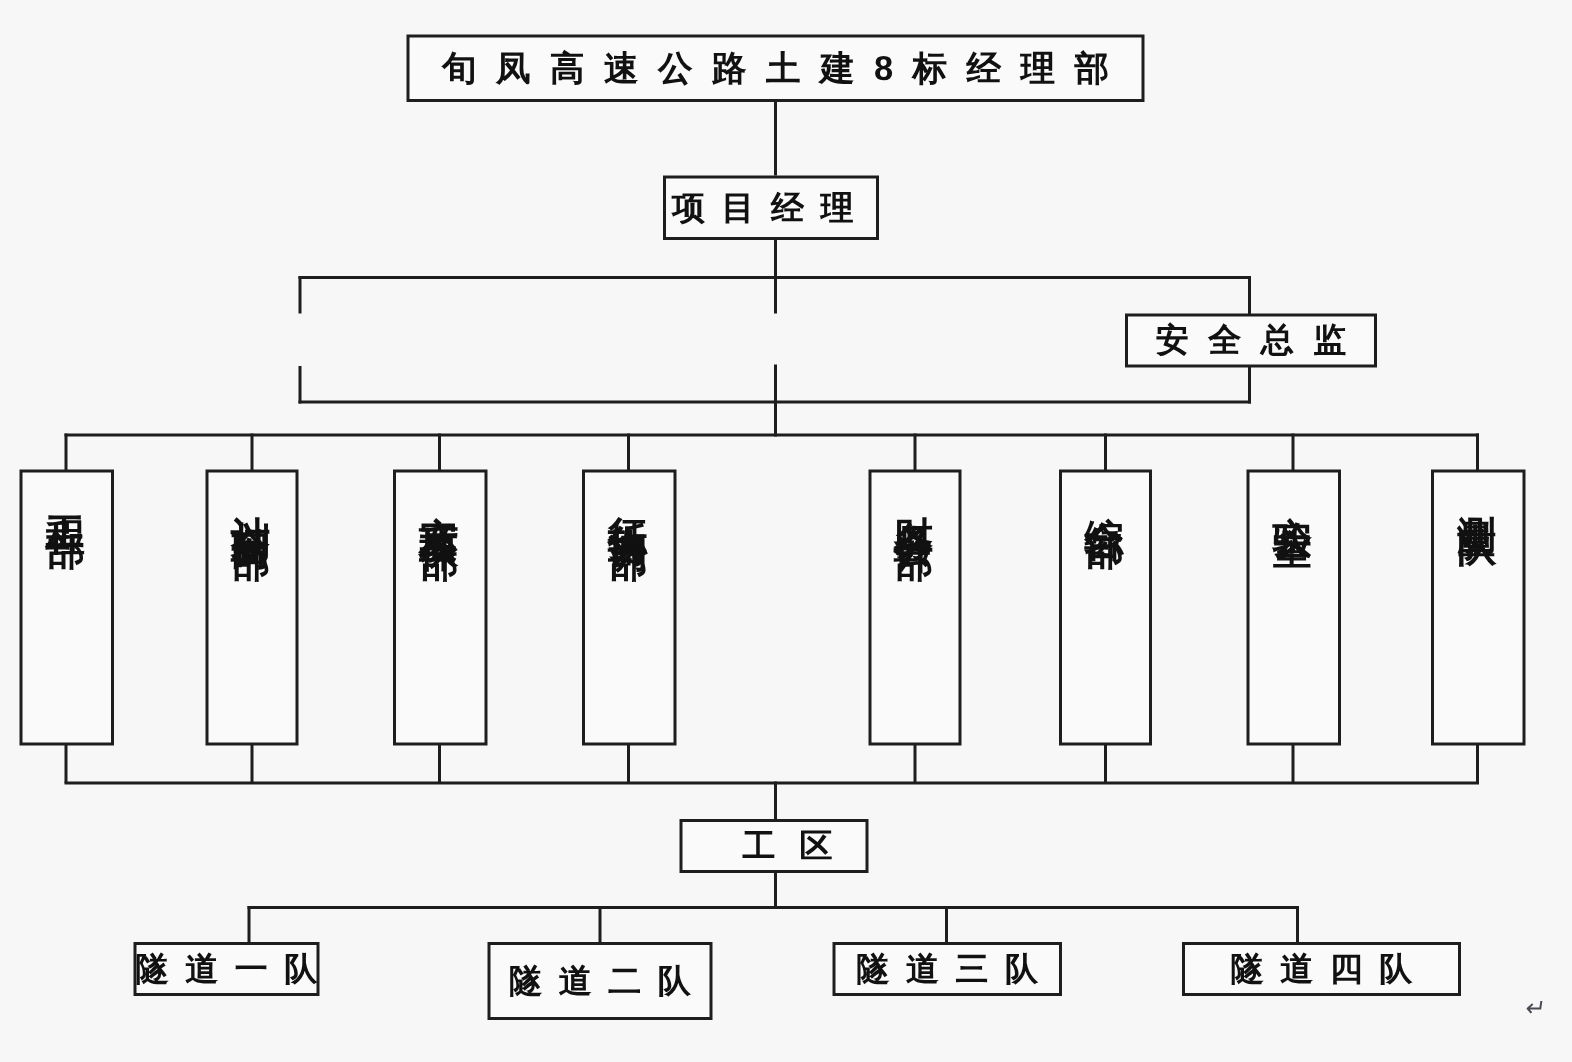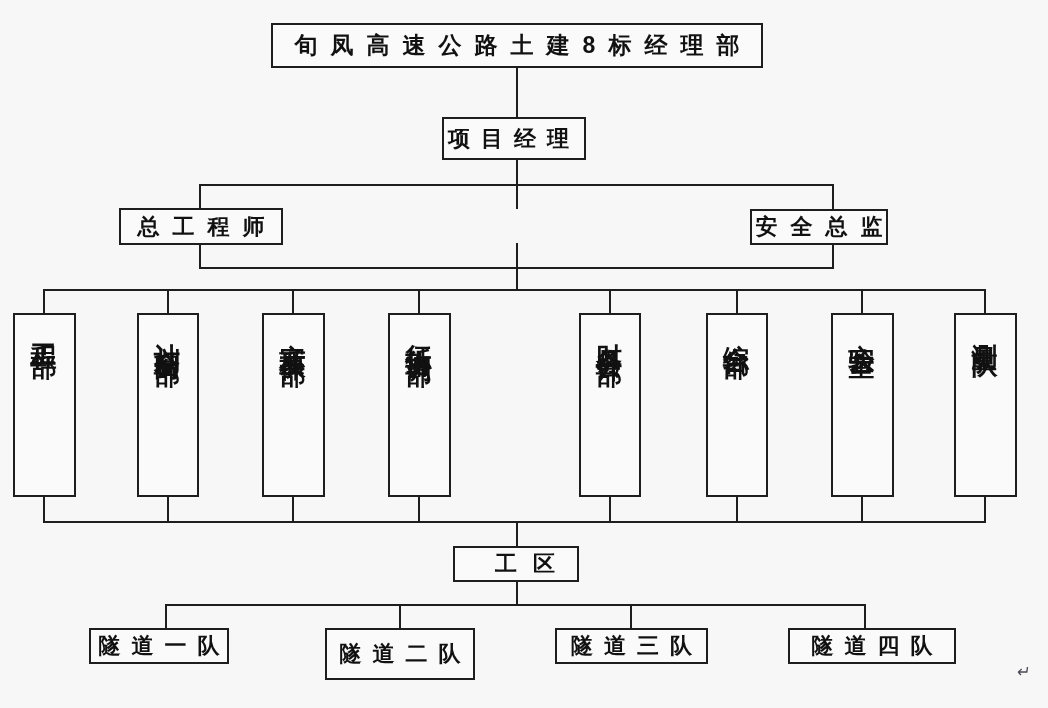--- a/index.html
+++ b/index.html
@@ -40,24 +40,21 @@
 <div class="stage">
 
   <div class="box root-box" style="left:271px;top:23px;width:492px;height:45px;">
     <span class="lbl">旬凤高速公路土建8标经理部</span>
   </div>
 
   <div class="box pm-box" style="left:442px;top:117px;width:144px;height:43px;">
     <span class="lbl">项目经理</span>
   </div>
 
-  <div class="box mgmt-box" style="left:119px;top:208px;width:164px;height:37px;">
-    <span class="lbl">总工程师</span>
-  </div>
-  <div class="box mgmt-box" style="left:750px;top:209px;width:138px;height:36px;font-family:Liberation Serif, serif;">
+  <div class="box mgmt-box" style="left:750px;top:209px;width:168px;height:36px;font-family:Liberation Serif, serif;">
     <span class="lbl">安全总监</span>
   </div>
 
   <div class="vbox" style="left:13px;top:313px;width:63px;height:184px;">
     <span class="vtext">工程部</span>
   </div>
   <div class="vbox" style="left:137px;top:313px;width:62px;height:184px;">
     <span class="vtext">计划合同部</span>
   </div>
   <div class="vbox" style="left:262px;top:313px;width:63px;height:184px;">
@@ -76,30 +73,30 @@
     <span class="vtext">实验室</span>
   </div>
   <div class="vbox" style="left:954px;top:313px;width:63px;height:184px;">
     <span class="vtext">测量队</span>
   </div>
 
   <div class="box area-box" style="left:453px;top:546px;width:126px;height:36px;">
     <span class="lbl">工区</span>
   </div>
 
-  <div class="box team-box" style="left:89px;top:628px;width:140px;height:36px;">
+  <div class="box team-box" style="left:89px;top:628px;width:124px;height:36px;">
     <span class="lbl">隧道一队</span>
   </div>
   <div class="box team-box" style="left:325px;top:628px;width:150px;height:52px;">
     <span class="lbl">隧道二队</span>
   </div>
   <div class="box team-box" style="left:555px;top:628px;width:153px;height:36px;">
     <span class="lbl">隧道三队</span>
   </div>
-  <div class="box team-box" style="left:788px;top:628px;width:168px;height:36px;">
+  <div class="box team-box" style="left:788px;top:628px;width:186px;height:36px;">
     <span class="lbl">隧道四队</span>
   </div>
 
   <div class="vline" style="left:516px;top:67px;height:50px;"></div>
   <div class="vline" style="left:516px;top:159px;height:27px;"></div>
   <div class="hline" style="left:199px;top:184px;width:635px;"></div>
   <div class="vline" style="left:199px;top:184px;height:25px;"></div>
   <div class="vline" style="left:516px;top:184px;height:25px;"></div>
   <div class="vline" style="left:832px;top:184px;height:26px;"></div>
   <div class="vline" style="left:199px;top:244px;height:25px;"></div>

